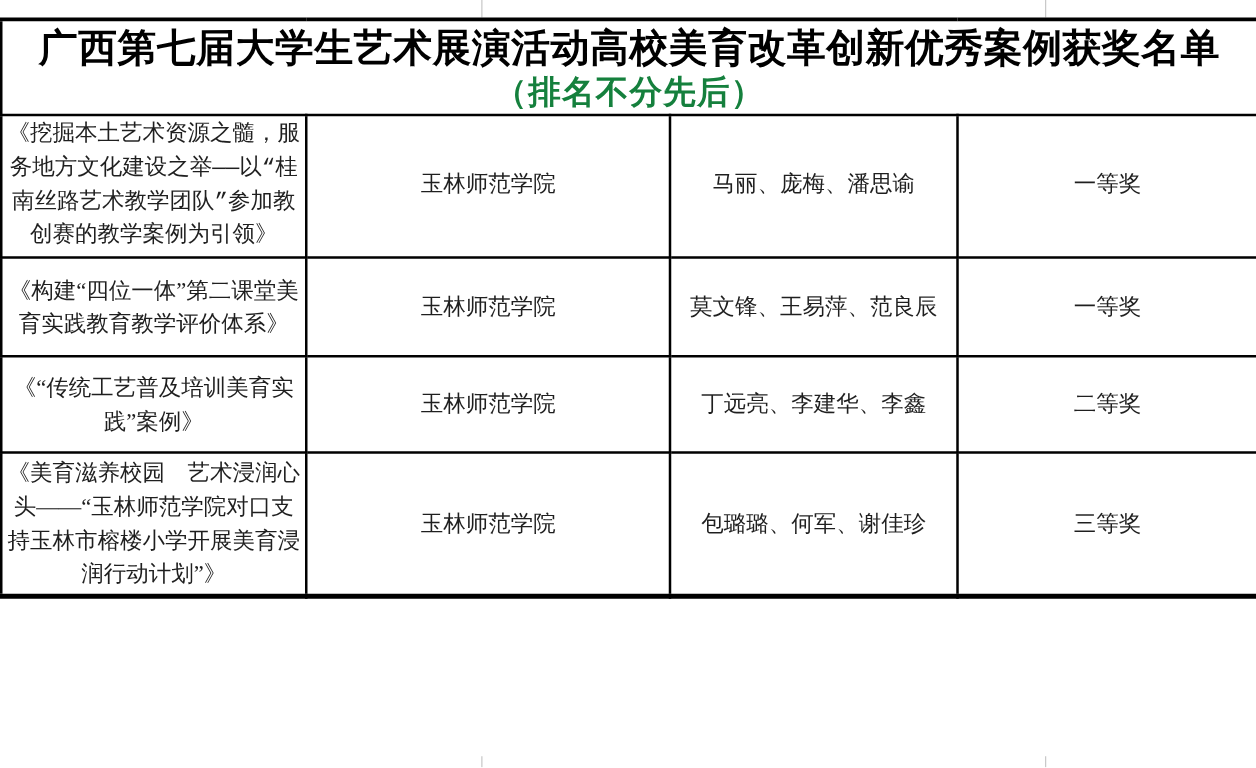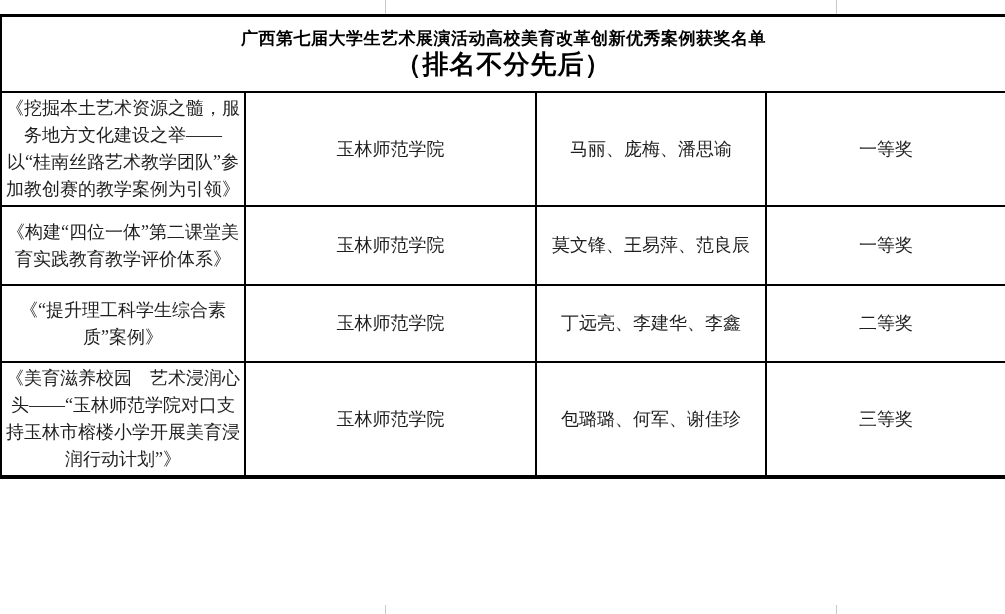--- a/index.html
+++ b/index.html
@@ -43,49 +43,49 @@
     text-align: center;
     vertical-align: middle;
     padding: 2px 4px;
     overflow: hidden;
   }
   tr.title-row td {
     height: 70px;
     padding: 2px 10px;
   }
   .title-line1 {
-    font-size: 17px;
+    font-size: 31px;
     font-weight: bold;
     color: #000;
     line-height: 1.3;
     letter-spacing: 0.5px;
   }
   .title-line2 {
     font-size: 26px;
     font-weight: bold;
-    color: #000000;
+    color: #15803d;
     line-height: 1.15;
     letter-spacing: 1px;
   }
   tr.header-row th {
     height: 31px;
     font-size: 18px;
     font-weight: bold;
     color: #111;
     padding: 0 4px;
   }
   td.cell {
     font-size: 18px;
     line-height: 27px;
     color: #1f1f1f;
   }
   td.case {
     padding: 4px 5px;
   }
-  tr.r1 td { height: 104px; }
+  tr.r1 td { height: 104px; font-family: Liberation Mono, monospace; }
   tr.r2 td { height: 73px; }
   tr.r3 td { height: 71px; }
   tr.r4 td { height: 105px; }
   tr.r5 td { height: 106px; }
 </style>
 </head>
 <body>
 
 <div class="page">
 
@@ -119,21 +119,21 @@
     </tr>
 
     <tr class="r2">
       <td class="cell case">《构建“四位一体”第二课堂美育实践教育教学评价体系》</td>
       <td class="cell">玉林师范学院</td>
       <td class="cell">莫文锋、王易萍、范良辰</td>
       <td class="cell">一等奖</td>
     </tr>
 
     <tr class="r3">
-      <td class="cell case">《“提升理工科学生综合素质”案例》</td>
+      <td class="cell case">《“传统工艺普及培训美育实践”案例》</td>
       <td class="cell">玉林师范学院</td>
       <td class="cell">丁远亮、李建华、李鑫</td>
       <td class="cell">二等奖</td>
     </tr>
 
 
     <tr class="r5">
       <td class="cell case">《美育滋养校园　艺术浸润心头——“玉林师范学院对口支持玉林市榕楼小学开展美育浸润行动计划”》</td>
       <td class="cell">玉林师范学院</td>
       <td class="cell">包璐璐、何军、谢佳珍</td>

